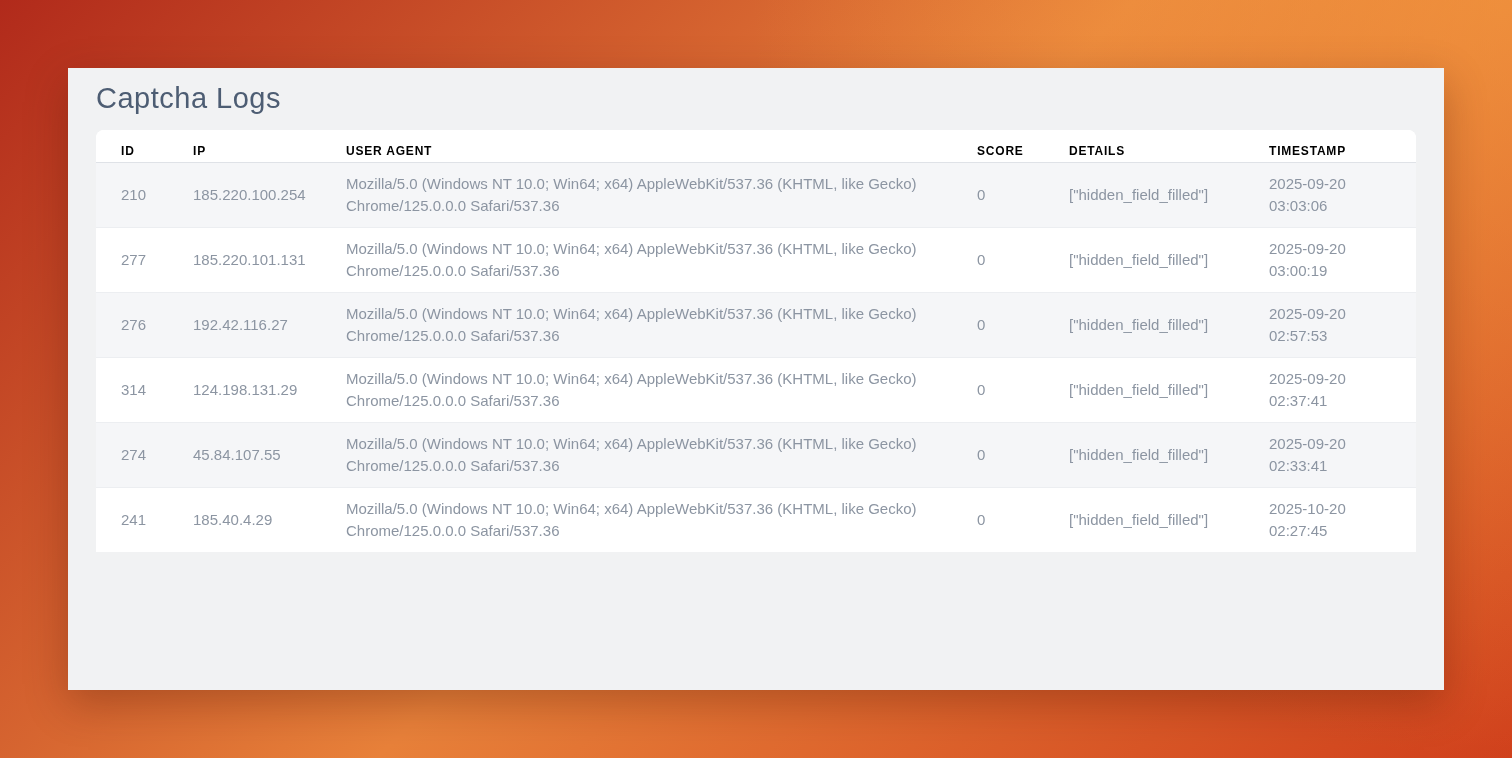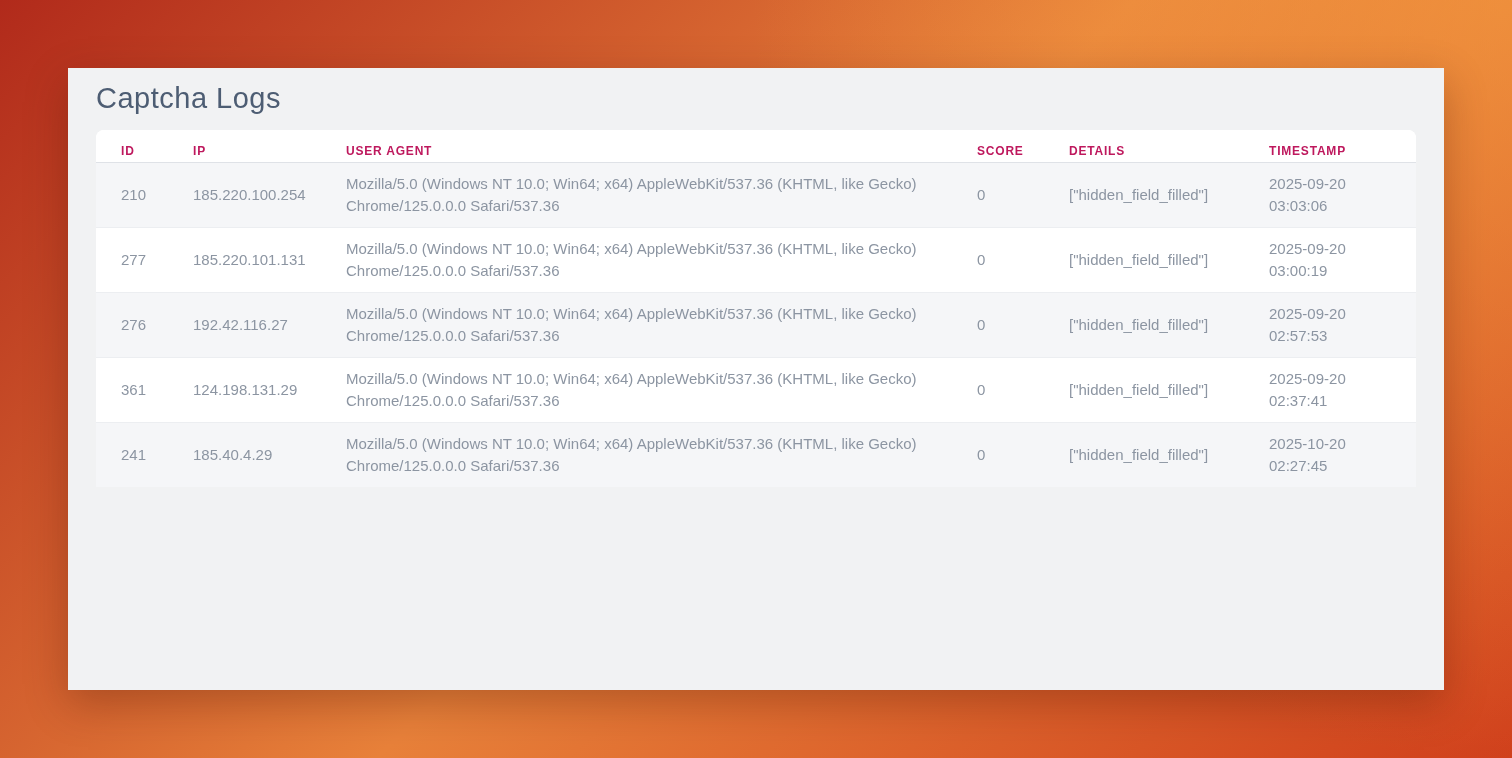--- a/index.html
+++ b/index.html
@@ -52,21 +52,21 @@
   col.c-ts { width: 147px; }
   thead th {
     background: #ffffff;
     border-bottom: 1px solid #dfe2e7;
     padding: 14px 10px 4px 0;
     text-align: left;
     font-size: 12px;
     font-weight: 700;
     letter-spacing: 0.8px;
     text-transform: uppercase;
-    color: #be185d;
+    color: #000000;
     white-space: nowrap;
   }
   thead th:first-child, tbody td:first-child { padding-left: 25px; }
   tbody tr { background: #ffffff; }
   tbody tr:nth-child(odd) { background: #f5f6f8; }
   tbody tr + tr { border-top: 1px solid #eceef1; }
   tbody td {
     padding: 10px 20px 10px 0;
     font-size: 15px;
     line-height: 22px;
@@ -121,26 +121,34 @@
             </tr>
             <tr data-name="table-row">
               <td data-name="cell-id">276</td>
               <td data-name="cell-ip">192.42.116.27</td>
               <td data-name="cell-user-agent">Mozilla/5.0 (Windows NT 10.0; Win64; x64) AppleWebKit/537.36 (KHTML, like Gecko) Chrome/125.0.0.0 Safari/537.36</td>
               <td data-name="cell-score">0</td>
               <td data-name="cell-details">["hidden_field_filled"]</td>
               <td data-name="cell-timestamp">2025-09-20 02:57:53</td>
             </tr>
             <tr data-name="table-row">
-              <td data-name="cell-id">361</td>
+              <td data-name="cell-id">314</td>
               <td data-name="cell-ip">124.198.131.29</td>
               <td data-name="cell-user-agent">Mozilla/5.0 (Windows NT 10.0; Win64; x64) AppleWebKit/537.36 (KHTML, like Gecko) Chrome/125.0.0.0 Safari/537.36</td>
               <td data-name="cell-score">0</td>
               <td data-name="cell-details">["hidden_field_filled"]</td>
               <td data-name="cell-timestamp">2025-09-20 02:37:41</td>
+            </tr>
+            <tr data-name="table-row">
+              <td data-name="cell-id">274</td>
+              <td data-name="cell-ip">45.84.107.55</td>
+              <td data-name="cell-user-agent">Mozilla/5.0 (Windows NT 10.0; Win64; x64) AppleWebKit/537.36 (KHTML, like Gecko) Chrome/125.0.0.0 Safari/537.36</td>
+              <td data-name="cell-score">0</td>
+              <td data-name="cell-details">["hidden_field_filled"]</td>
+              <td data-name="cell-timestamp">2025-09-20 02:33:41</td>
             </tr>
             <tr data-name="table-row">
               <td data-name="cell-id">241</td>
               <td data-name="cell-ip">185.40.4.29</td>
               <td data-name="cell-user-agent">Mozilla/5.0 (Windows NT 10.0; Win64; x64) AppleWebKit/537.36 (KHTML, like Gecko) Chrome/125.0.0.0 Safari/537.36</td>
               <td data-name="cell-score">0</td>
               <td data-name="cell-details">["hidden_field_filled"]</td>
               <td data-name="cell-timestamp">2025-10-20 02:27:45</td>
             </tr>
           </tbody>

